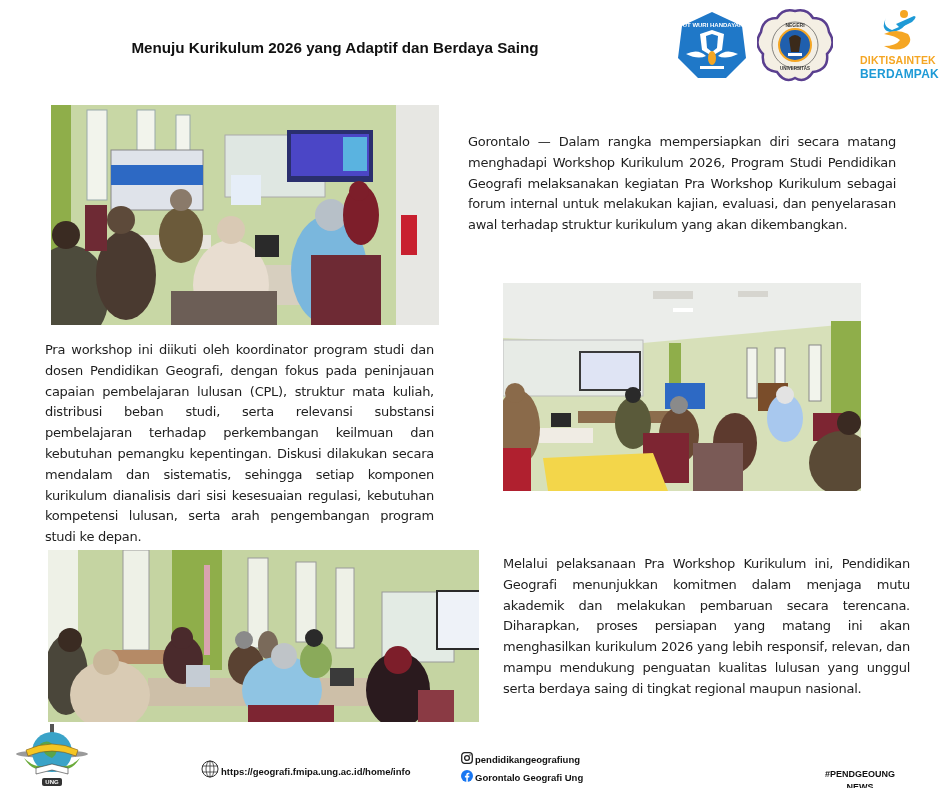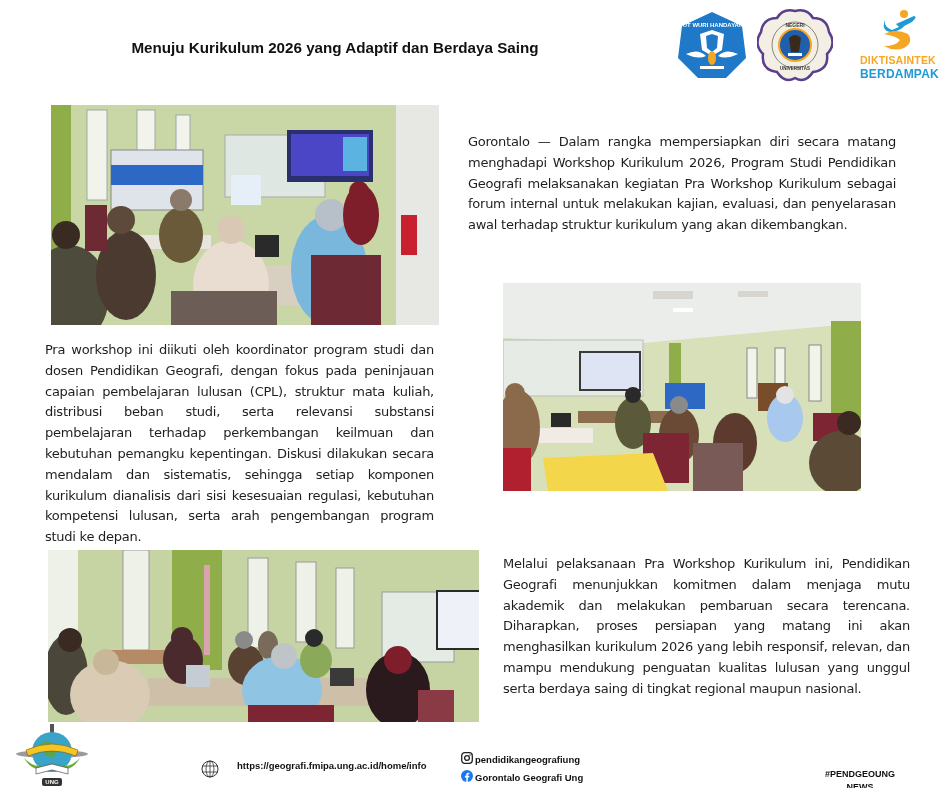--- a/index.html
+++ b/index.html
@@ -32,21 +32,21 @@
   .para {
     position: absolute; font-family: "DejaVu Sans", sans-serif; font-size: 13px;
     line-height: 20.8px; text-align: justify; color: #1e1e1e; letter-spacing: -0.25px;
   }
   .para-1 { left: 468px; top: 132px; width: 428px; }
   .para-2 { left: 45px; top: 340px; width: 389px; }
   .para-3 { left: 503px; top: 514px; width: 407px; margin-top: 40px; }
 
   
   .footer-logo { position: absolute; left: 14px; top: 724px; width: 76px; height: 64px; }
-  .web-row { position: absolute; left: 201px; top: 760px; display: flex; gap: 18px; }
+  .web-row { position: absolute; left: 201px; top: 760px; display: flex; align-items: center; gap: 2px; }
   .web-text { font-size: 9.5px; font-weight: bold; color: #111; }
   .social { position: absolute; left: 461px; top: 750px; }
   .social-row { display: flex; align-items: center; gap: 2px; height: 18px; }
   .social-text { font-size: 9.5px; font-weight: bold; color: #111; }
   .hashtag { position: absolute; left: 810px; top: 756px; width: 100px; text-align: center;
     font-size: 9px; font-weight: bold; line-height: 13px; color: #111; margin-top: 12px; }
 </style>
 </head>
 <body>
 

